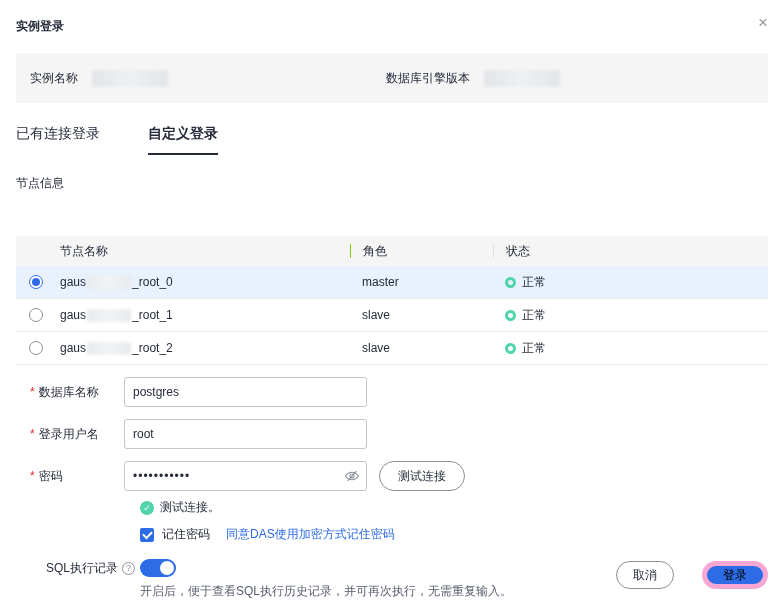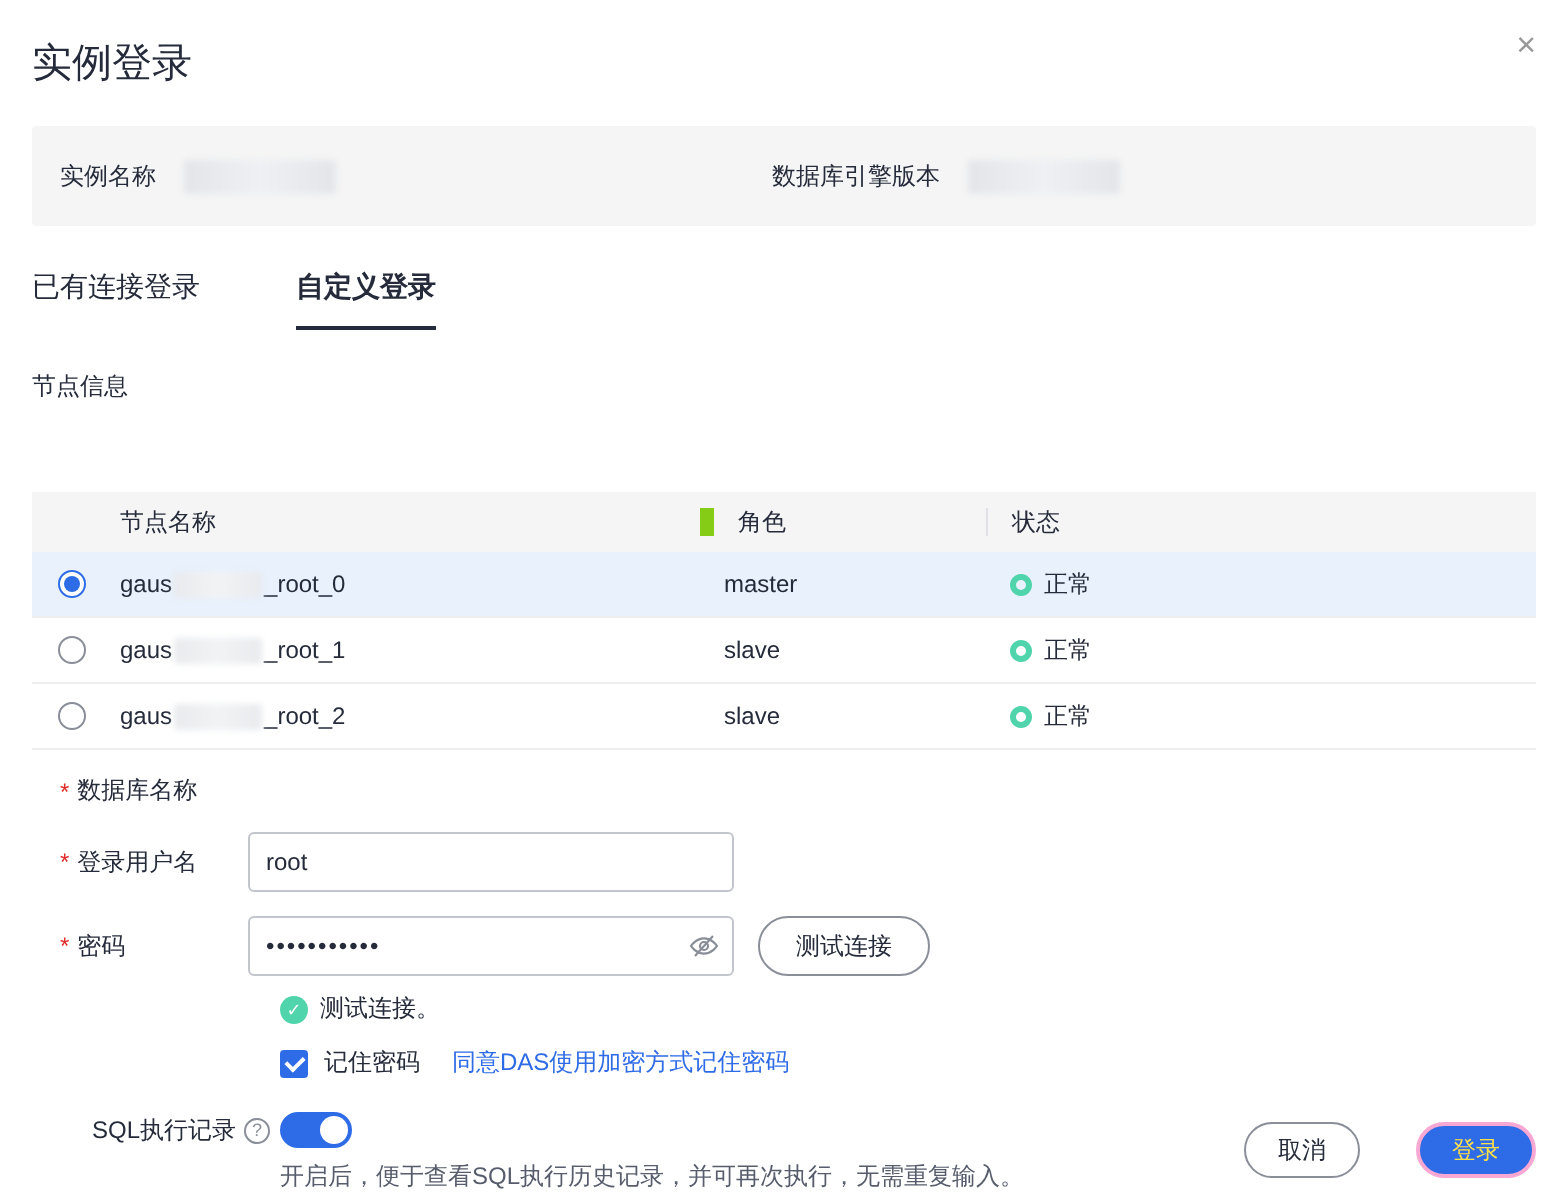--- a/index.html
+++ b/index.html
@@ -9,21 +9,21 @@
     font-family: "Liberation Sans", "DejaVu Sans", sans-serif;
     font-size: 12px;
     color: #252b3a;
     position: relative;
     overflow: hidden;
   }
   .dialog { padding: 0 16px; height: 100%; position: relative; }
 
   
   .dialog-header { padding-top: 18px; display: flex; justify-content: space-between; align-items: flex-start; }
-  .page-title { font-size: 20px; font-weight: normal; }
+  .page-title { font-size: 12px; font-weight: bold; }
   .close { font-size: 17px; color: #999; cursor: pointer; line-height: 1; margin-top: -4px; }
 
   
   .info-bar { margin-top: 18px; background: #f5f5f5; height: 50px; display: flex; align-items: center; padding: 0 14px; border-radius: 2px; }
   .info-item { display: flex; align-items: center; }
   .info-item.first { width: 356px; }
   .info-label { margin-right: 14px; }
   .blur-blob { display: inline-block; border-radius: 2px; background: linear-gradient(90deg, #e3e5e9, #eef0f3, #e3e5e9); filter: blur(1.5px); }
   .blob-lg { width: 76px; height: 17px; }
   .blob-sm { width: 44px; height: 13px; margin: 0 1px; background: linear-gradient(90deg, #e8eaed, #f2f3f5, #e8eaed); }
@@ -33,21 +33,21 @@
   .tab { font-size: 14px; padding-bottom: 10px; cursor: pointer; }
   .tab.active { font-weight: bold; border-bottom: 2px solid #252b3a; }
 
   
   .section-title { margin-top: 20px; }
   .node-table { margin-top: 10px; }
   .thead { display: flex; align-items: center; background: #f5f5f5; height: 30px; margin-top: 44px; }
   .th { color: #252b3a; }
   .th-radio { width: 40px; }
   .th-name { width: 294px; padding-left: 4px; }
-  .th-role { width: 143px; padding-left: 12px; border-left: 7px solid #84cc16; height: 14px; line-height: 14px; }
+  .th-role { width: 143px; padding-left: 12px; border-left: 1px solid #84cc16; height: 14px; line-height: 14px; }
   .th-status { flex: 1; padding-left: 12px; border-left: 1px solid #dfe1e6; height: 14px; line-height: 14px; }
   .tr { display: flex; align-items: center; height: 33px; border-bottom: 1px solid #eeeeee; cursor: pointer; }
   .tr.selected { background: #e8f1fc; }
   .td-radio { width: 40px; display: flex; justify-content: center; }
   .td-name { width: 294px; padding-left: 4px; display: flex; align-items: center; }
   .td-role { width: 143px; padding-left: 12px; }
   .td-status { flex: 1; padding-left: 12px; display: flex; align-items: center; }
 
   .radio { width: 14px; height: 14px; border: 1px solid #8a8e99; border-radius: 50%; background: #fff; position: relative; display: inline-block; }
   .radio.checked { border-color: #2e6be6; }
@@ -79,21 +79,21 @@
   .help-icon { width: 13px; height: 13px; border: 1px solid #8a8e99; border-radius: 50%; color: #8a8e99; font-size: 9px; line-height: 11px; text-align: center; margin-left: 4px; display: inline-block; }
   .help-icon::after { content: "?"; }
   .toggle { width: 36px; height: 18px; border-radius: 9px; background: #2e6be6; position: relative; cursor: pointer; display: inline-block; }
   .toggle::after { content: ""; position: absolute; right: 2px; top: 2px; width: 14px; height: 14px; border-radius: 50%; background: #fff; }
   .sql-hint { margin: 6px 0 0 124px; color: #575d6c; }
 
   
   .footer { position: absolute; right: 16px; bottom: 12px; display: flex; gap: 28px; }
   .btn { height: 28px; padding: 0 16px; border-radius: 14px; font-size: 12px; cursor: pointer; font-family: "Liberation Sans", sans-serif; }
   .btn-cancel { background: #fff; border: 1px solid #8a8e99; color: #252b3a; }
-  .btn-primary { background: #2e6be6; border: 2px solid #f9a8d4; color: #fde047; }
+  .btn-primary { background: #2e6be6; border: 5px solid #f9a8d4; color: #000000; }
 </style>
 </head>
 <body>
 
 <div class="dialog">
 
   <div class="dialog-header">
     <div class="page-title">实例登录</div>
     <span class="close">×</span>
   </div>
@@ -171,20 +171,21 @@
         <span>正常</span>
       </div>
     </div>
   </div>
 
   <div class="form-row">
     <div class="form-label">
       <span class="req">*</span>
       <span>数据库名称</span>
     </div>
+    <input class="text-input" type="text" value="postgres" style="">
   </div>
 
   <div class="form-row">
     <div class="form-label">
       <span class="req">*</span>
       <span>登录用户名</span>
     </div>
     <input class="text-input" type="text" value="root" style="">
   </div>
 

